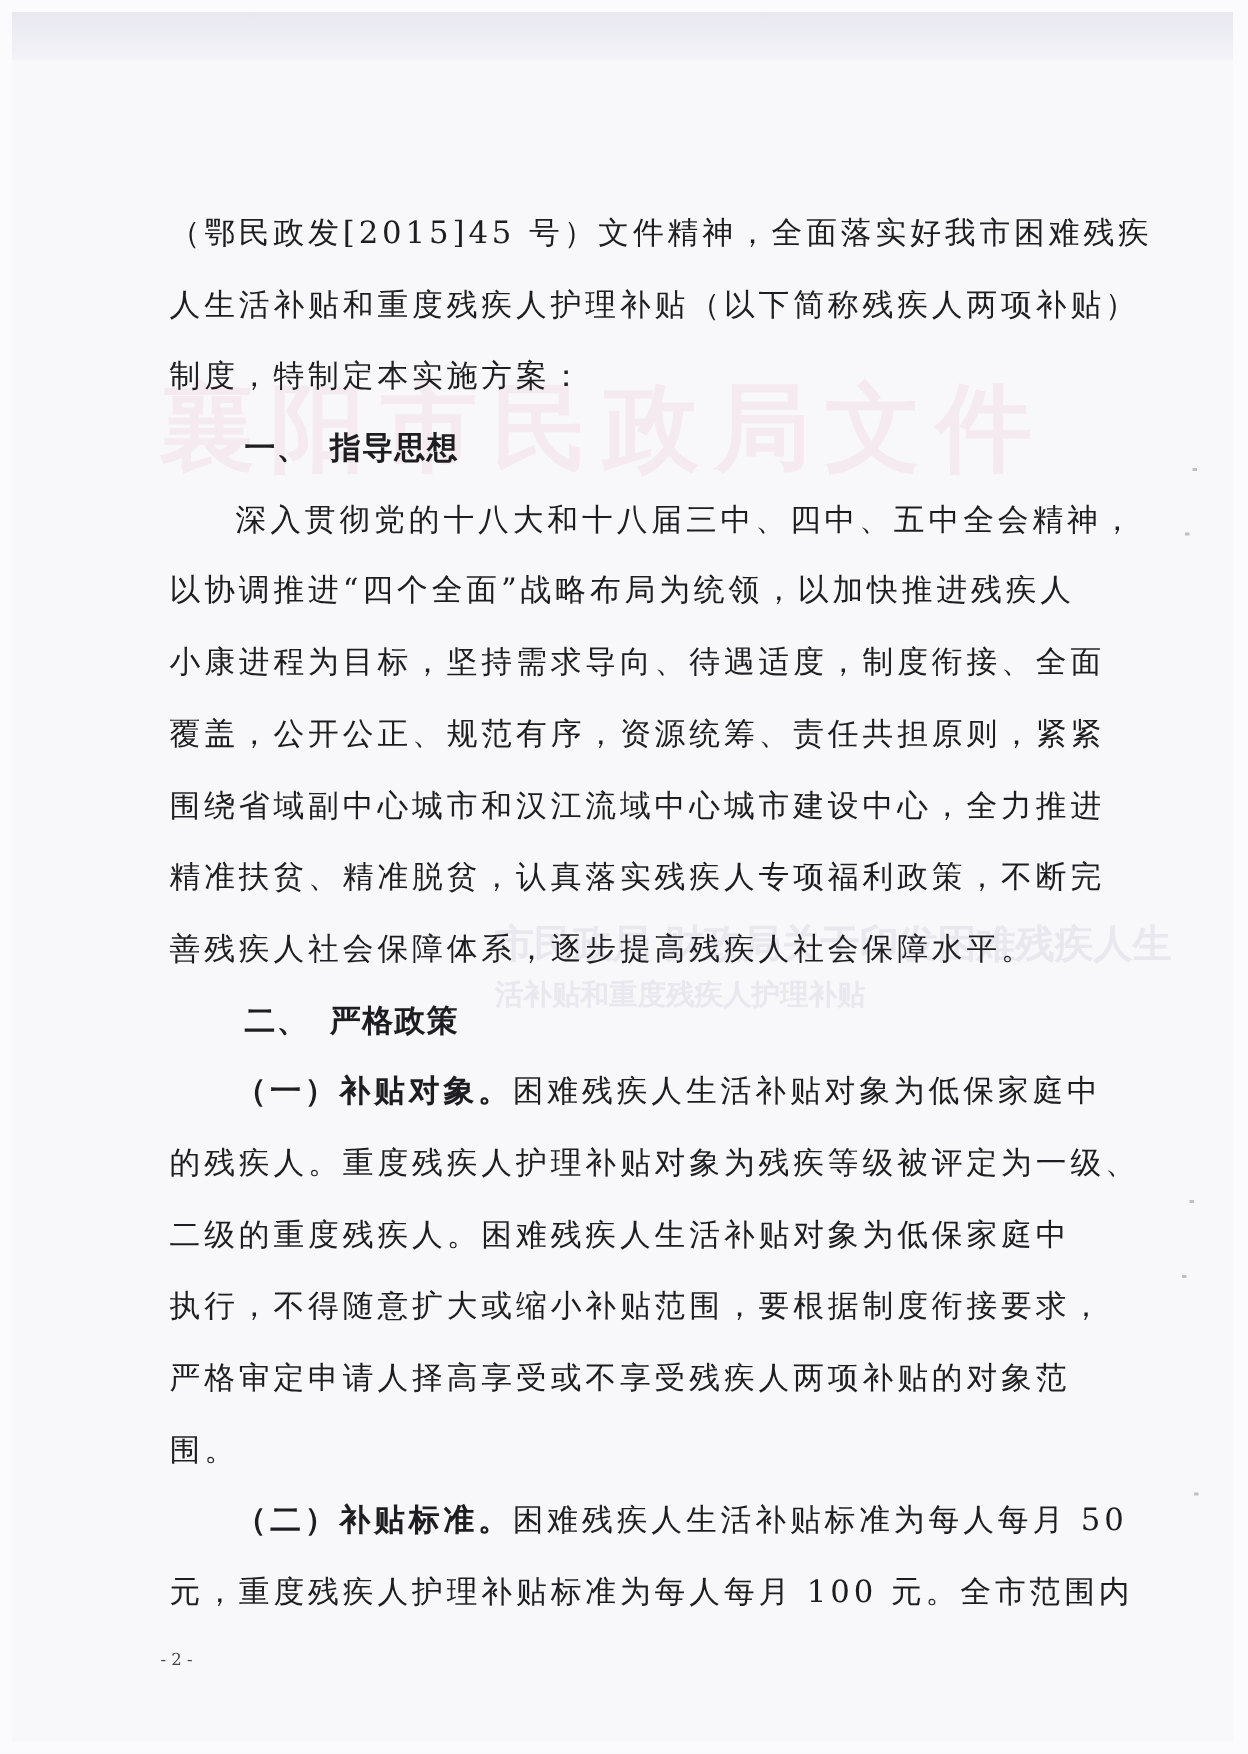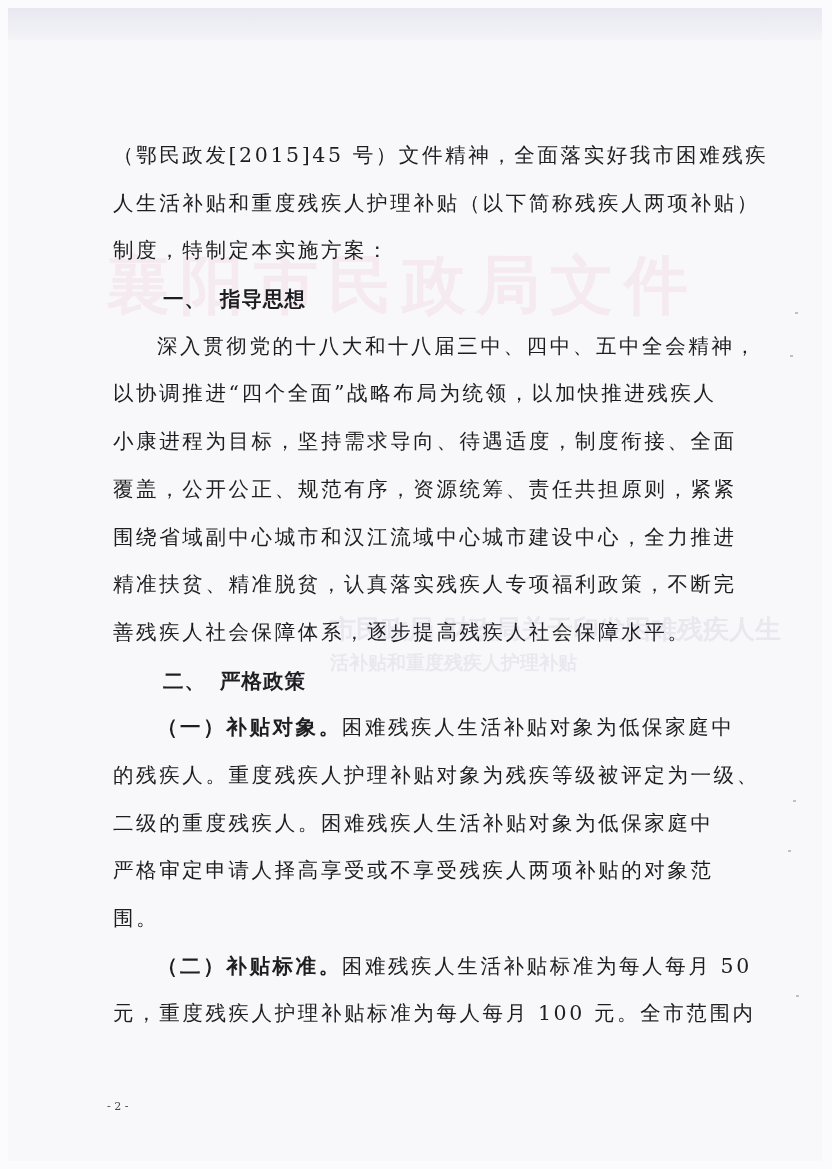--- a/index.html
+++ b/index.html
@@ -81,20 +81,21 @@
   <div class="line heading">
     <span class="num">二、</span><span>严格政策</span>
   </div>
 
   <div>
     <div class="line indent">
       <span class="bold">（一）补贴对象。</span><span>困难残疾人生活补贴对象为低保家庭中</span>
     </div>
     <div class="line">的残疾人。重度残疾人护理补贴对象为残疾等级被评定为一级、</div>
     <div class="line">二级的重度残疾人。困难残疾人生活补贴对象为低保家庭中</div>
+    <div class="line">执行，不得随意扩大或缩小补贴范围，要根据制度衔接要求，</div>
     <div class="line">严格审定申请人择高享受或不享受残疾人两项补贴的对象范</div>
     <div class="line">围。</div>
   </div>
 
   <div>
     <div class="line indent">
       <span class="bold">（二）补贴标准。</span><span>困难残疾人生活补贴标准为每人每月 50</span>
     </div>
     <div class="line">元，重度残疾人护理补贴标准为每人每月 100 元。全市范围内</div>
   </div>

